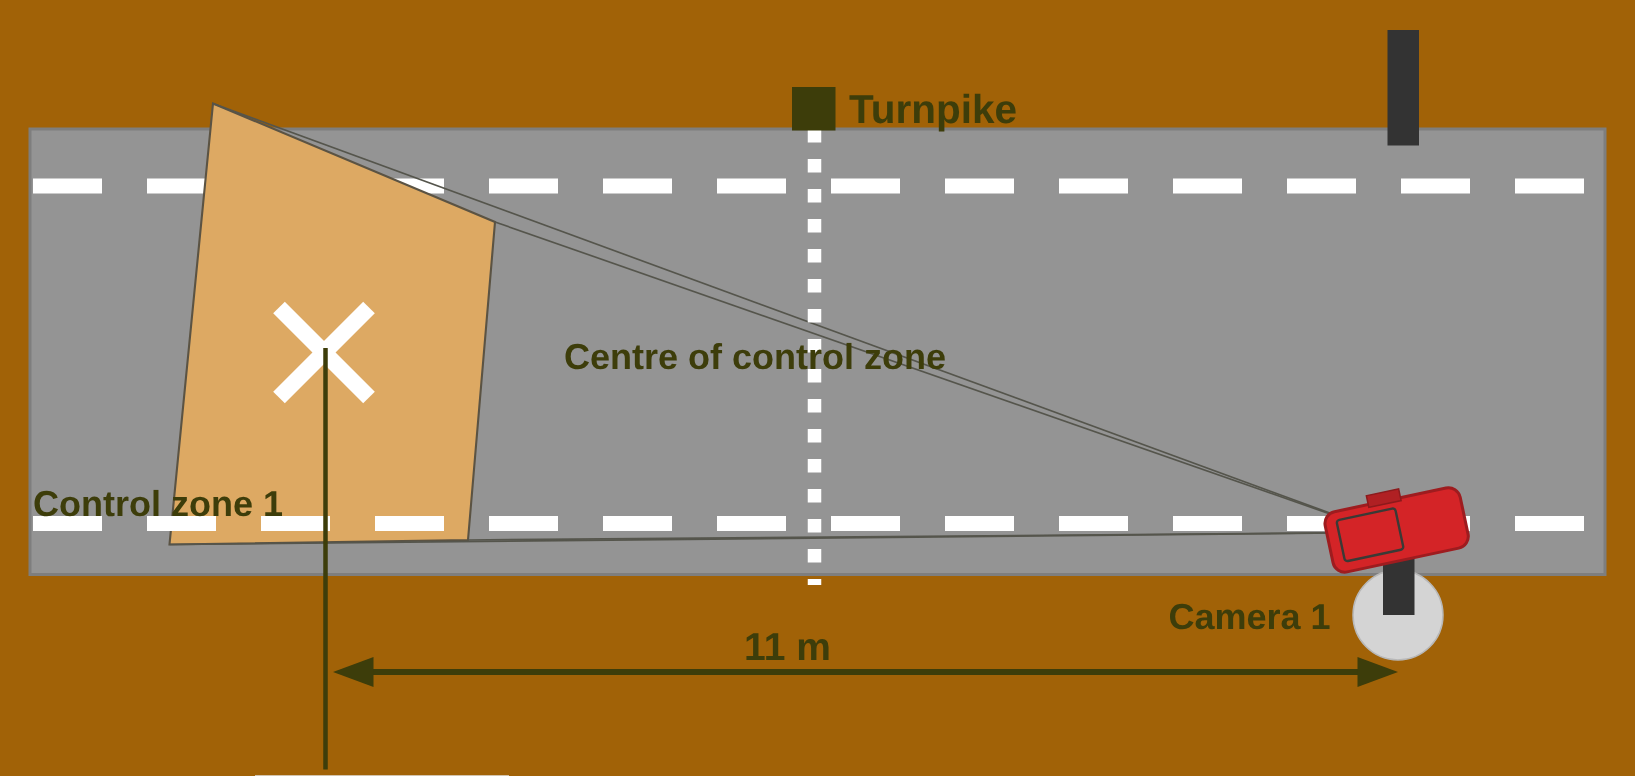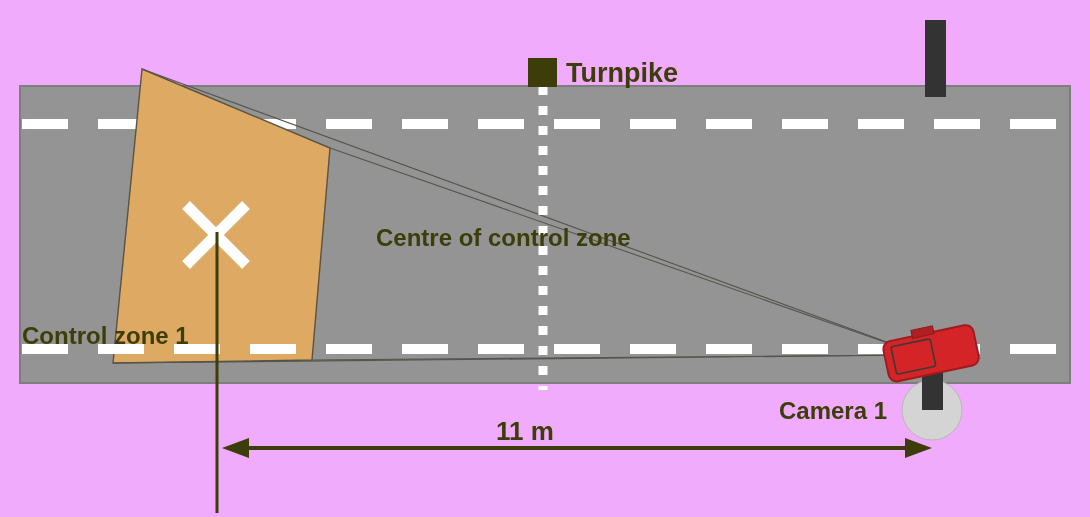--- a/index.html
+++ b/index.html
@@ -10,21 +10,21 @@
   body {
     width: 1090px;
     height: 517px;
     font-family: "Liberation Sans", sans-serif;
     overflow: hidden;
   }
   #scene {
     position: relative;
     width: 1090px;
     height: 517px;
-    background: #f0abfc;
+    background: #a16207;
   }
   #scene svg {
     position: absolute;
     top: 0;
     left: 0;
   }
   .diagram-label {
     font-family: "Liberation Sans", sans-serif;
     font-weight: bold;
     fill: #3D3D0A;

